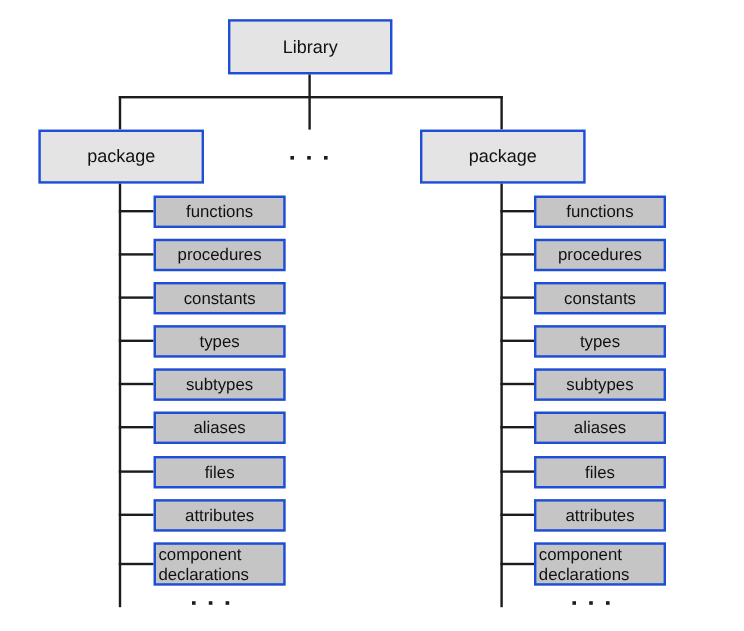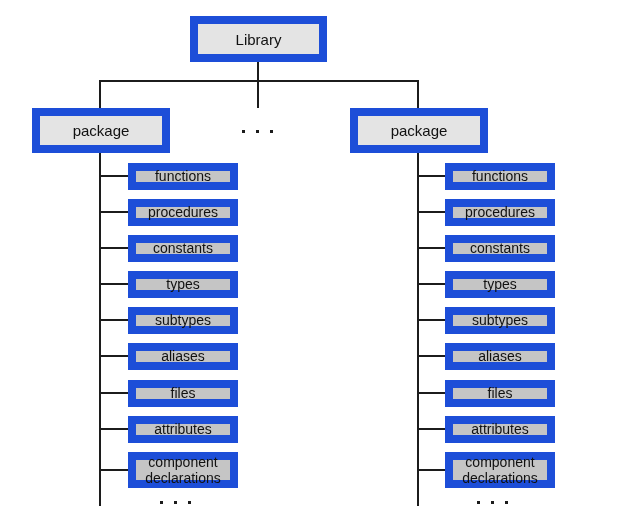--- a/index.html
+++ b/index.html
@@ -12,25 +12,25 @@
   .canvas {
     position: relative;
     width: 620px;
     height: 526px;
     background: #ffffff;
     overflow: hidden;
   }
   .box {
     position: absolute;
     box-sizing: border-box;
-    border: 8px solid #1d4ed8;
+    border: 2px solid #1d4ed8;
     display: flex;
     align-items: center;
     justify-content: center;
-    text-align: center;
+    text-align: left;
     color: #111111;
   }
   .parent {
     background: #e4e4e4;
     font-size: 15px;
   }
   .child {
     background: #c5c5c5;
     font-size: 14px;
     line-height: 1.15;

